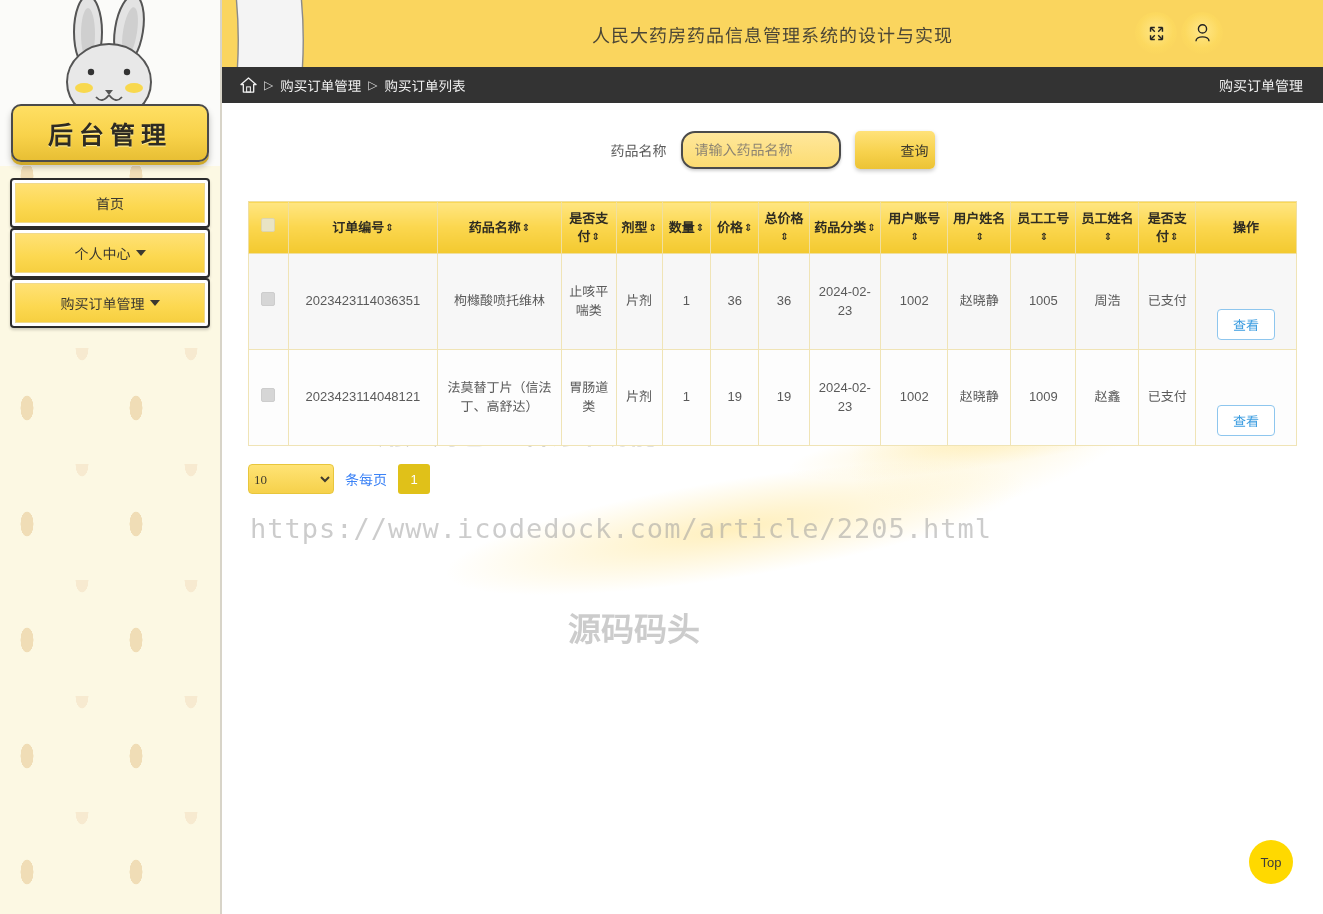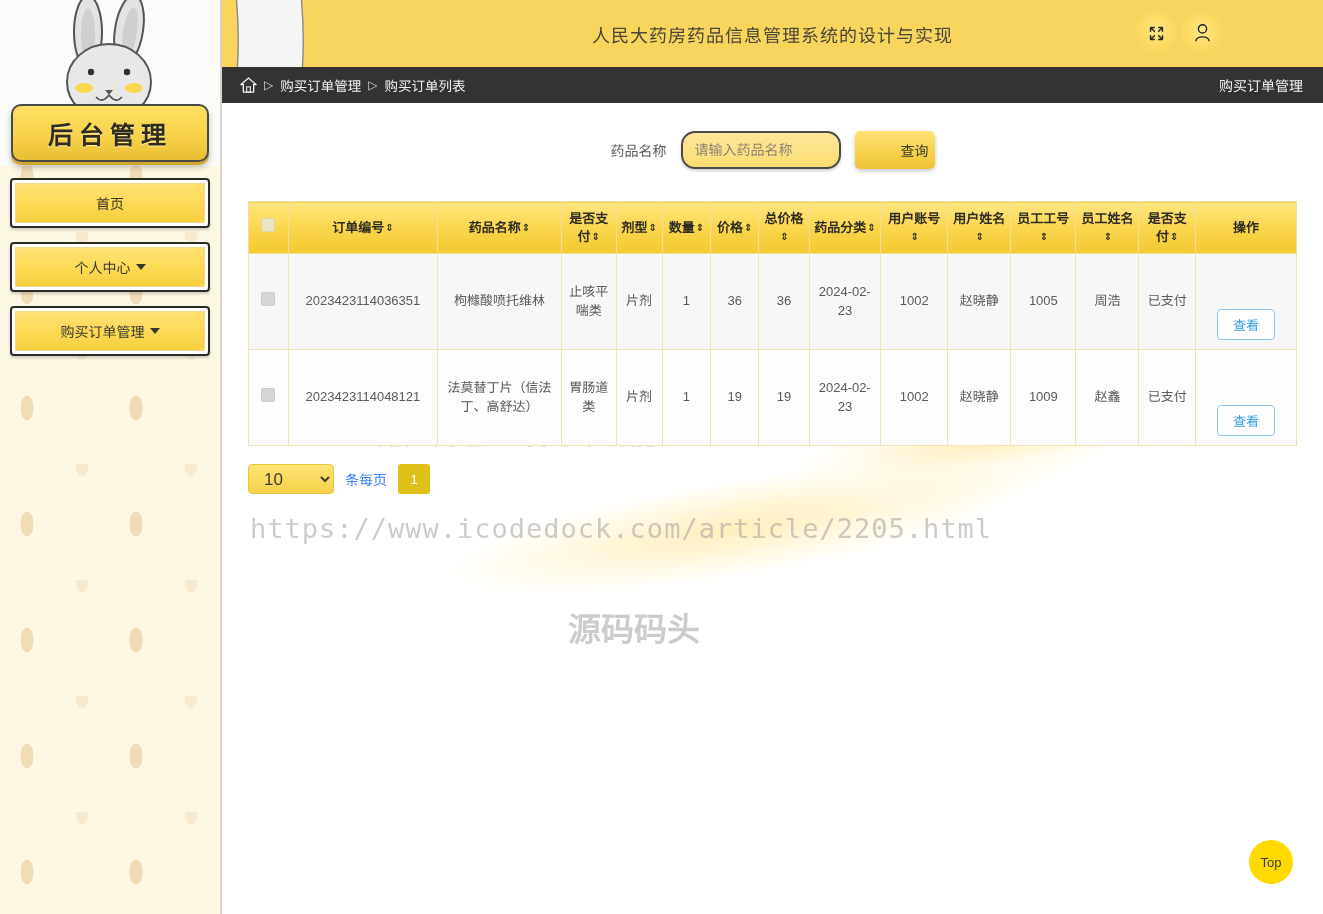--- a/index.html
+++ b/index.html
@@ -45,21 +45,21 @@
     display: flex; align-items: center; justify-content: center;
   }
   .logo-plate span {
     font-family: "DejaVu Serif", "Liberation Serif", serif;
     font-weight: bold; font-size: 25px; letter-spacing: 6px;
     color: #2e2b22; text-shadow: 0 1px 0 #ffef9f;
   }
   .menu { padding: 12px 10px 0 10px; position: relative; }
   .menu-item {
     position: relative;
-    height: 50px; margin-bottom: 14px;
+    height: 50px; 
     background: #ffffff;
     border: 2px solid #2b2b2b;
     border-radius: 4px;
     padding: 3px;
     box-shadow: 0 2px 3px rgba(0,0,0,.18);
     cursor: pointer;
   }
   .menu-item .inner {
     width: 100%; height: 100%;
     background: linear-gradient(180deg,#ffe175 0%,#fcd850 60%,#f6cf40 100%);
@@ -215,23 +215,23 @@
   
   .pager {
     position: relative; z-index: 3;
     margin: 18px 0 0 26px;
     display: flex; align-items: center; gap: 11px;
   }
   .pager select {
     width: 86px; height: 30px;
     background: linear-gradient(180deg,#ffe375 0%,#f6d14b 100%);
     border: 1px solid #e8c63c; border-radius: 4px;
-    font-size: 17px; color: #403c2e;
-    font-family: Liberation Sans, sans-serif;
-    padding-left: 11px;
+    font-size: 13px; color: #403c2e;
+    font-family: Liberation Serif, serif;
+    padding-left: 1px;
     cursor: pointer;
   }
   .pager .unit { font-size: 14px; color: #3b82f6; }
   .page-num {
     width: 32px; height: 30px;
     background: #e0c119; color: #ffffff;
     border: none; border-radius: 3px;
     font-size: 13px; cursor: pointer;
     font-family: inherit;
   }

